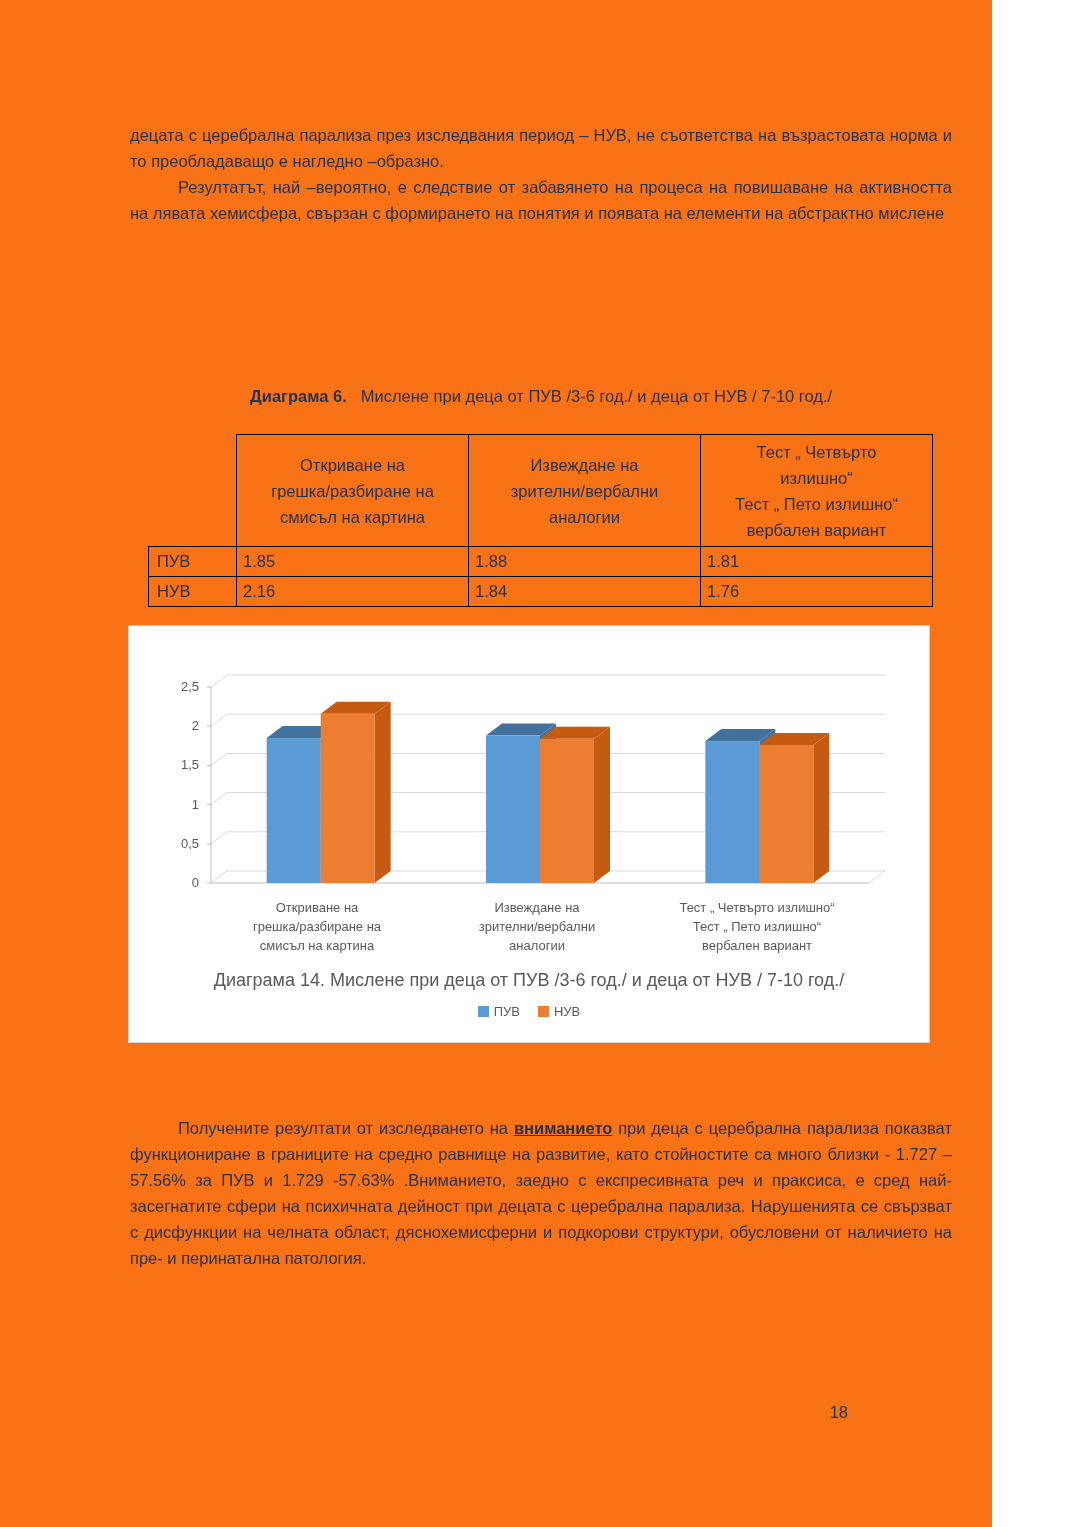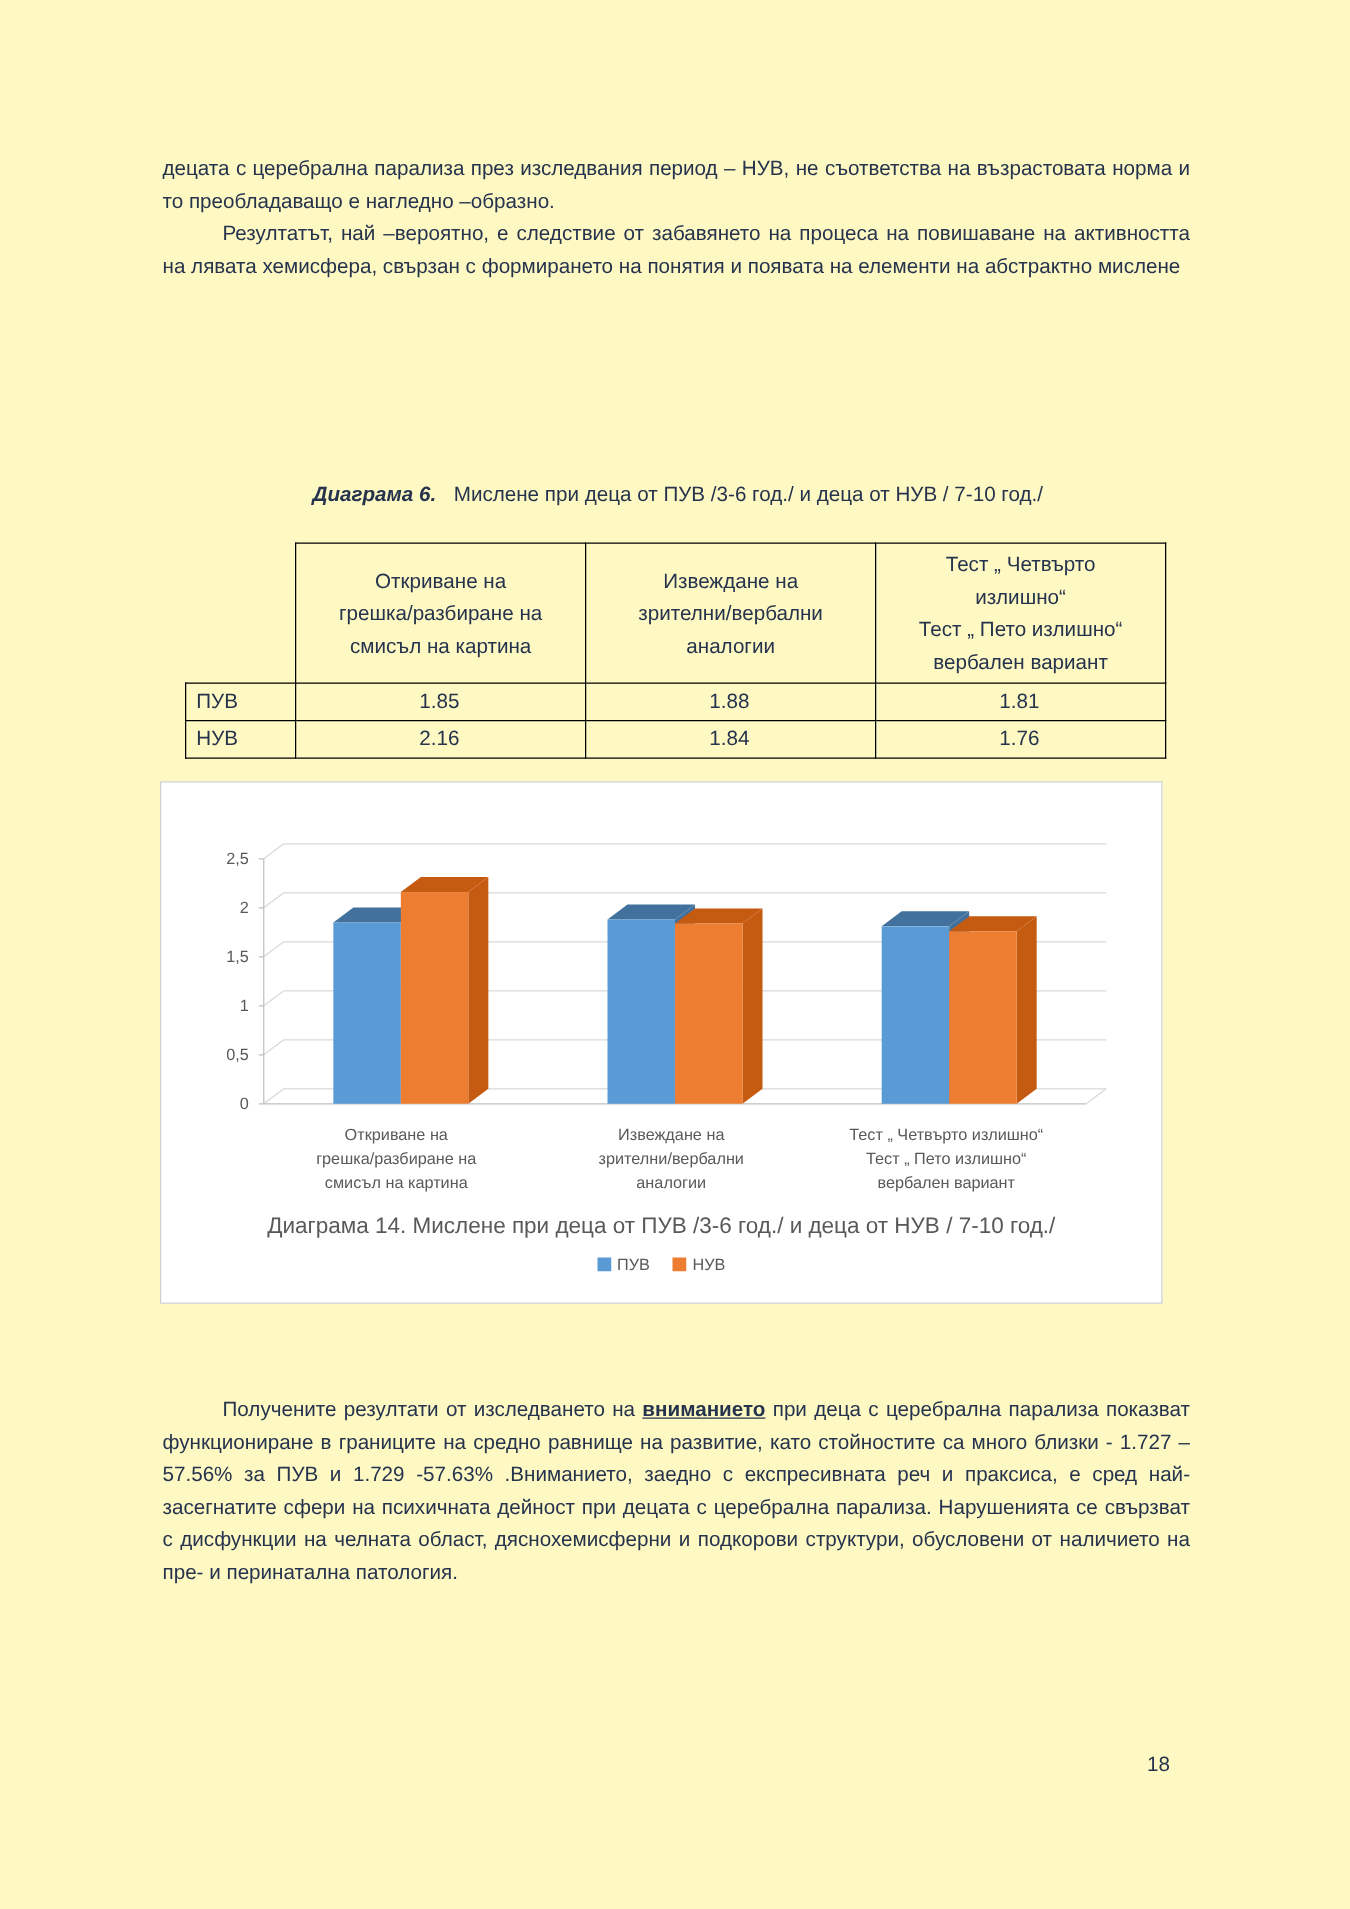--- a/index.html
+++ b/index.html
@@ -1,57 +1,57 @@
 <!DOCTYPE html>
 <html><head>
 <meta charset="utf-8">
 <style>
   * { box-sizing: border-box; }
   html, body { margin: 0; padding: 0; background: #ffffff; }
   .page {
     position: relative;
-    width: 1080px;
+    width: 992px;
     height: 1527px;
-    background: #fef9c3;
+    background: #f97316;
     font-family: "Liberation Sans", "DejaVu Sans", sans-serif;
     color: #26334d;
     overflow: hidden;
   }
   .body-text {
     font-size: 16.5px;
     line-height: 26px;
     text-align: justify;
     margin: 0;
   }
   .indent { text-indent: 48px; }
 
   .para-block-1 { position: absolute; top: 122px; left: 130px; width: 822px; }
 
   .caption {
     position: absolute; top: 383px; left: 250px; width: 688px;
     font-size: 16.5px; line-height: 26px;
   }
-  .caption .cap-label { font-weight: bold; font-style: italic; }
+  .caption .cap-label { font-weight: bold; }
   .caption .cap-text { margin-left: 14px; margin-top: 19px; }
 
   table.doc-table {
     position: absolute; top: 434px; left: 148px;
     border-collapse: collapse;
     font-size: 16.5px; color: #26334d;
     table-layout: fixed;
   }
   .doc-table th, .doc-table td { border: 1px solid #000; padding: 2px 6px; }
   .doc-table th {
     font-weight: normal; text-align: center; vertical-align: middle;
     white-space: pre-line; line-height: 26px; height: 112px;
   }
   .doc-table td.corner { border: none; }
   .doc-table tr.data-row { height: 30px; }
   .doc-table td.row-label { text-align: left; padding-left: 8px; }
-  .doc-table td.val { text-align: center; padding-right: 8px; margin-top: 16px; }
+  .doc-table td.val { text-align: left; padding-right: 8px; margin-top: 16px; }
 
   .chart-box {
     position: absolute; top: 625px; left: 128px;
     width: 802px; height: 418px;
     border: 1px solid #cfcfcf; background: #fff;
   }
   .chart-svg { position: absolute; top: 18px; left: 0; }
   .cat-label {
     position: absolute; top: 272px; width: 240px;
     text-align: center; font-size: 13px; line-height: 19px;

